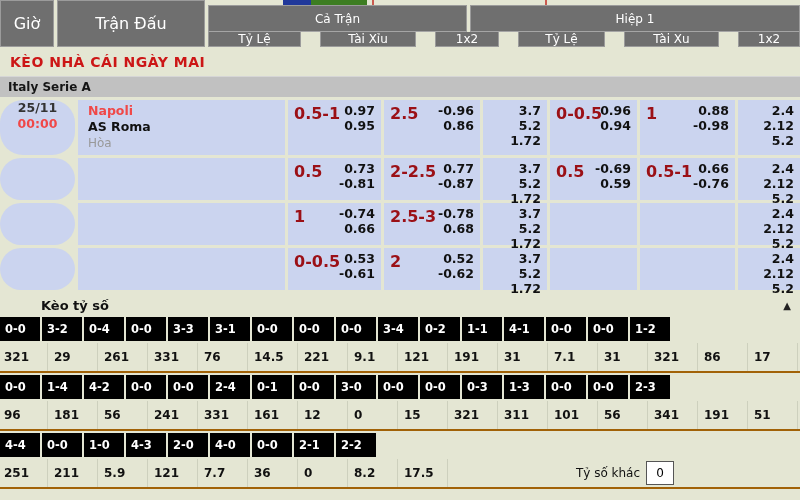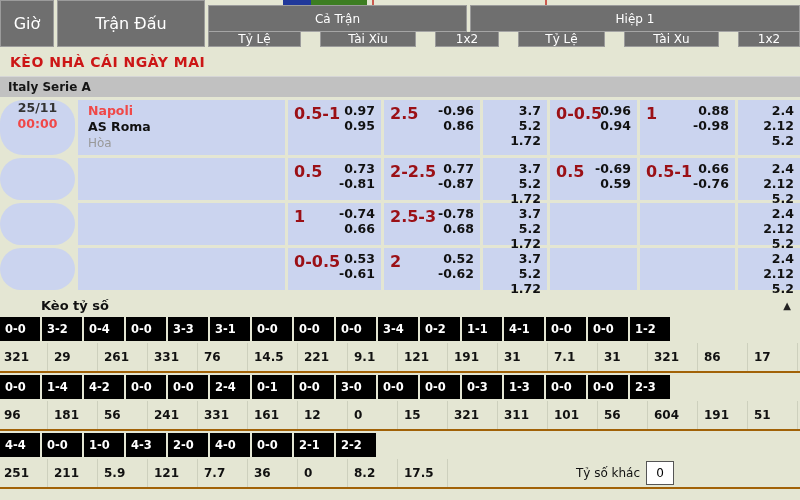--- a/index.html
+++ b/index.html
@@ -308,21 +308,21 @@
         <div class="value-cell">241</div>
         <div class="value-cell">331</div>
         <div class="value-cell">161</div>
         <div class="value-cell">12</div>
         <div class="value-cell">0</div>
         <div class="value-cell">15</div>
         <div class="value-cell">321</div>
         <div class="value-cell">311</div>
         <div class="value-cell">101</div>
         <div class="value-cell">56</div>
-        <div class="value-cell">604</div>
+        <div class="value-cell">341</div>
         <div class="value-cell">191</div>
         <div class="value-cell">51</div>
       </div>
       <div class="score-row">
         <div class="score-cell">4-4</div>
         <div class="score-cell">0-0</div>
         <div class="score-cell">1-0</div>
         <div class="score-cell">4-3</div>
         <div class="score-cell">2-0</div>
         <div class="score-cell">4-0</div>

